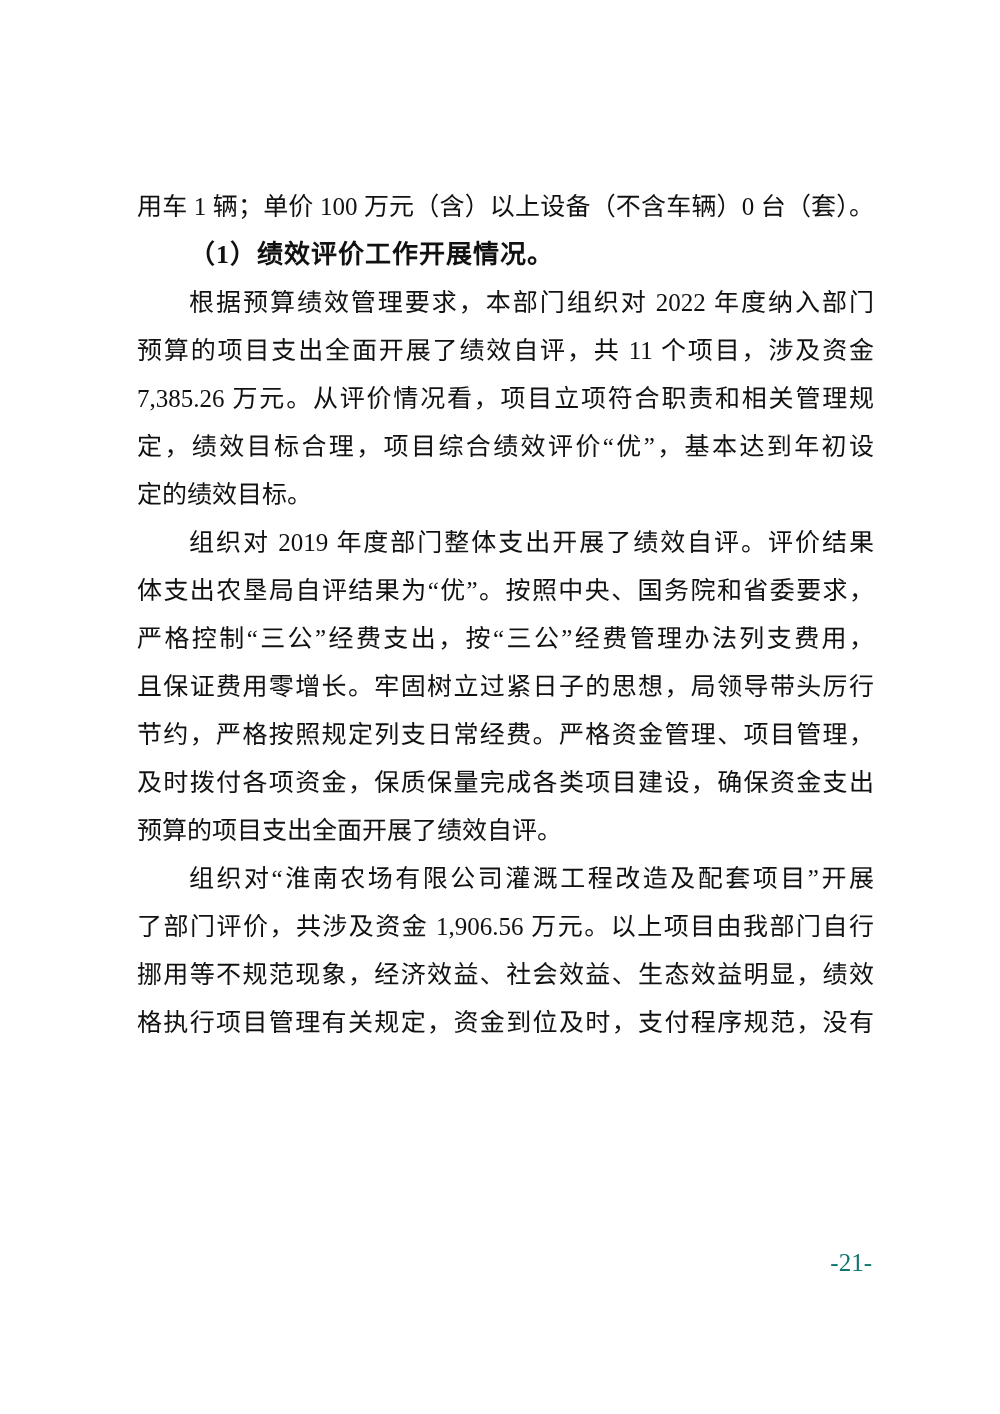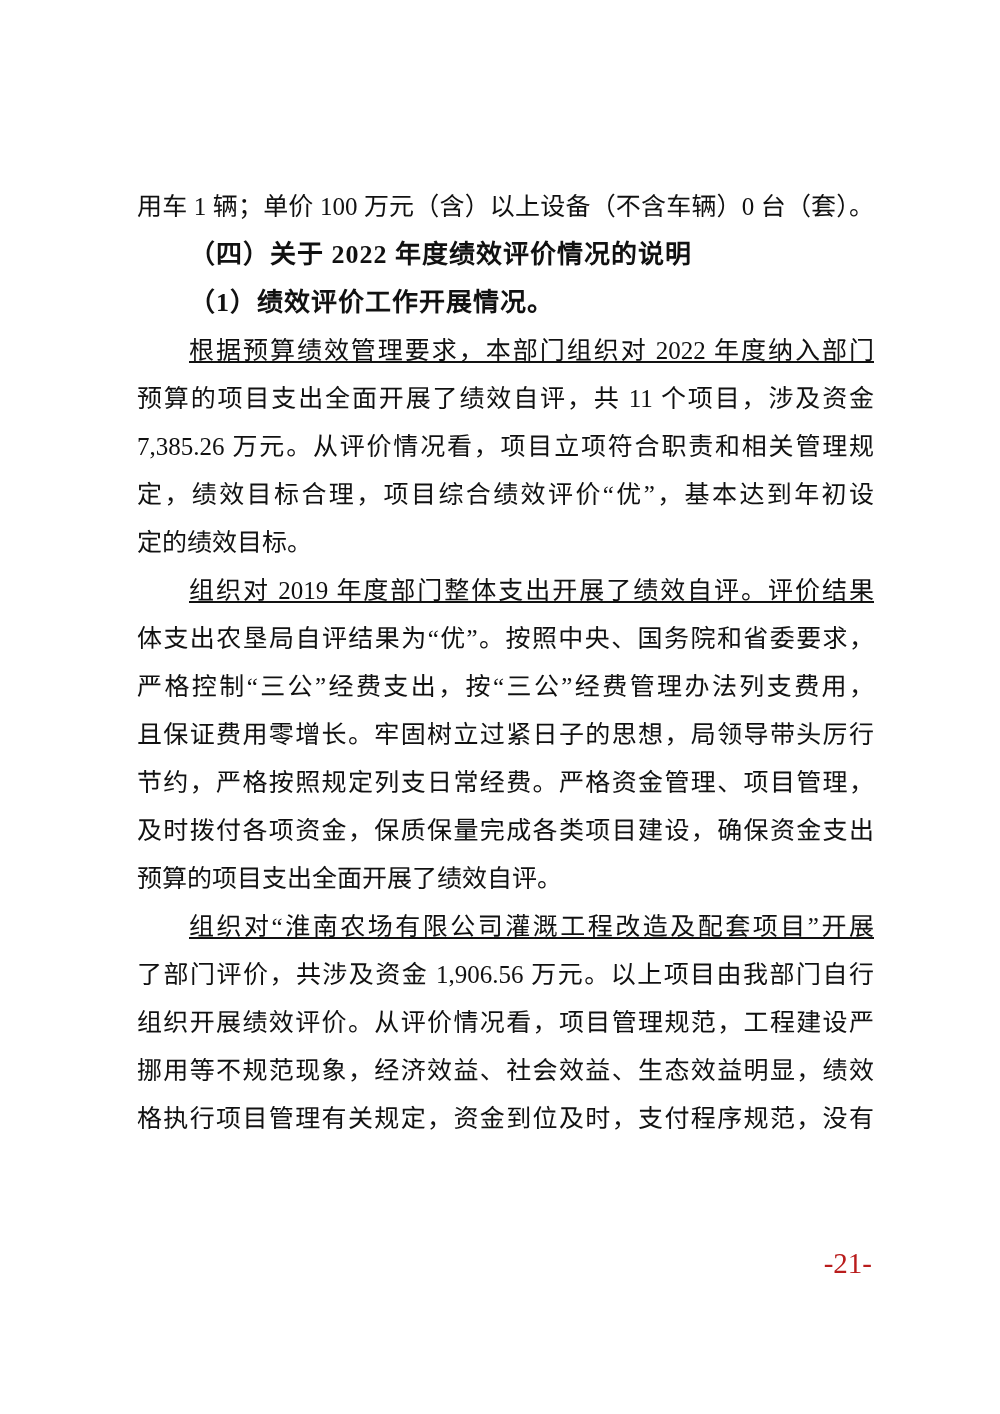--- a/index.html
+++ b/index.html
@@ -35,62 +35,59 @@
     text-align: left;
   }
   
   .j {
     text-align: justify;
     text-align-last: justify;
   }
   
   .ind {
     text-indent: 52px;
-    text-decoration: underline;
   }
   
   .h {
     font-weight: 700;
     font-size: 26px;
     text-indent: 52px;
     letter-spacing: 1px;
   }
   .page-number {
     position: absolute;
     left: 137px;
     top: 1239px;
     width: 737px;
     height: 48px;
     line-height: 48px;
-    font-size: 29px;
+    font-size: 25px;
     text-align: right;
     padding-right: 2px;
-    color: #b91c1c;
+    color: #0f766e;
   }
 </style>
 </head>
 <body>
 
 <div class="page">
   <main class="textblock">
     <p class="ln j">用车 1 辆；单价 100 万元（含）以上设备（不含车辆）0 台（套）。</p>
-    <h2 class="ln h">（四）关于 2022 年度绩效评价情况的说明</h2>
     <h3 class="ln h">（1）绩效评价工作开展情况。</h3>
     <p class="ln j ind">根据预算绩效管理要求，本部门组织对 2022 年度纳入部门</p>
     <p class="ln j">预算的项目支出全面开展了绩效自评，共 11 个项目，涉及资金</p>
     <p class="ln j">7,385.26 万元。从评价情况看，项目立项符合职责和相关管理规</p>
     <p class="ln j">定，绩效目标合理，项目综合绩效评价“优”，基本达到年初设</p>
     <p class="ln">定的绩效目标。</p>
     <p class="ln j ind">组织对 2019 年度部门整体支出开展了绩效自评。评价结果</p>
     <p class="ln j">体支出农垦局自评结果为“优”。按照中央、国务院和省委要求，</p>
     <p class="ln j">严格控制“三公”经费支出，按“三公”经费管理办法列支费用，</p>
     <p class="ln j">且保证费用零增长。牢固树立过紧日子的思想，局领导带头厉行</p>
     <p class="ln j">节约，严格按照规定列支日常经费。严格资金管理、项目管理，</p>
     <p class="ln j">及时拨付各项资金，保质保量完成各类项目建设，确保资金支出</p>
     <p class="ln">预算的项目支出全面开展了绩效自评。</p>
     <p class="ln j ind">组织对“淮南农场有限公司灌溉工程改造及配套项目”开展</p>
     <p class="ln j">了部门评价，共涉及资金 1,906.56 万元。以上项目由我部门自行</p>
-    <p class="ln j">组织开展绩效评价。从评价情况看，项目管理规范，工程建设严</p>
     <p class="ln j">挪用等不规范现象，经济效益、社会效益、生态效益明显，绩效</p>
     <p class="ln j">格执行项目管理有关规定，资金到位及时，支付程序规范，没有</p>
   </main>
   <div class="page-number">-21-</div>
 </div>
 
 </body></html>

